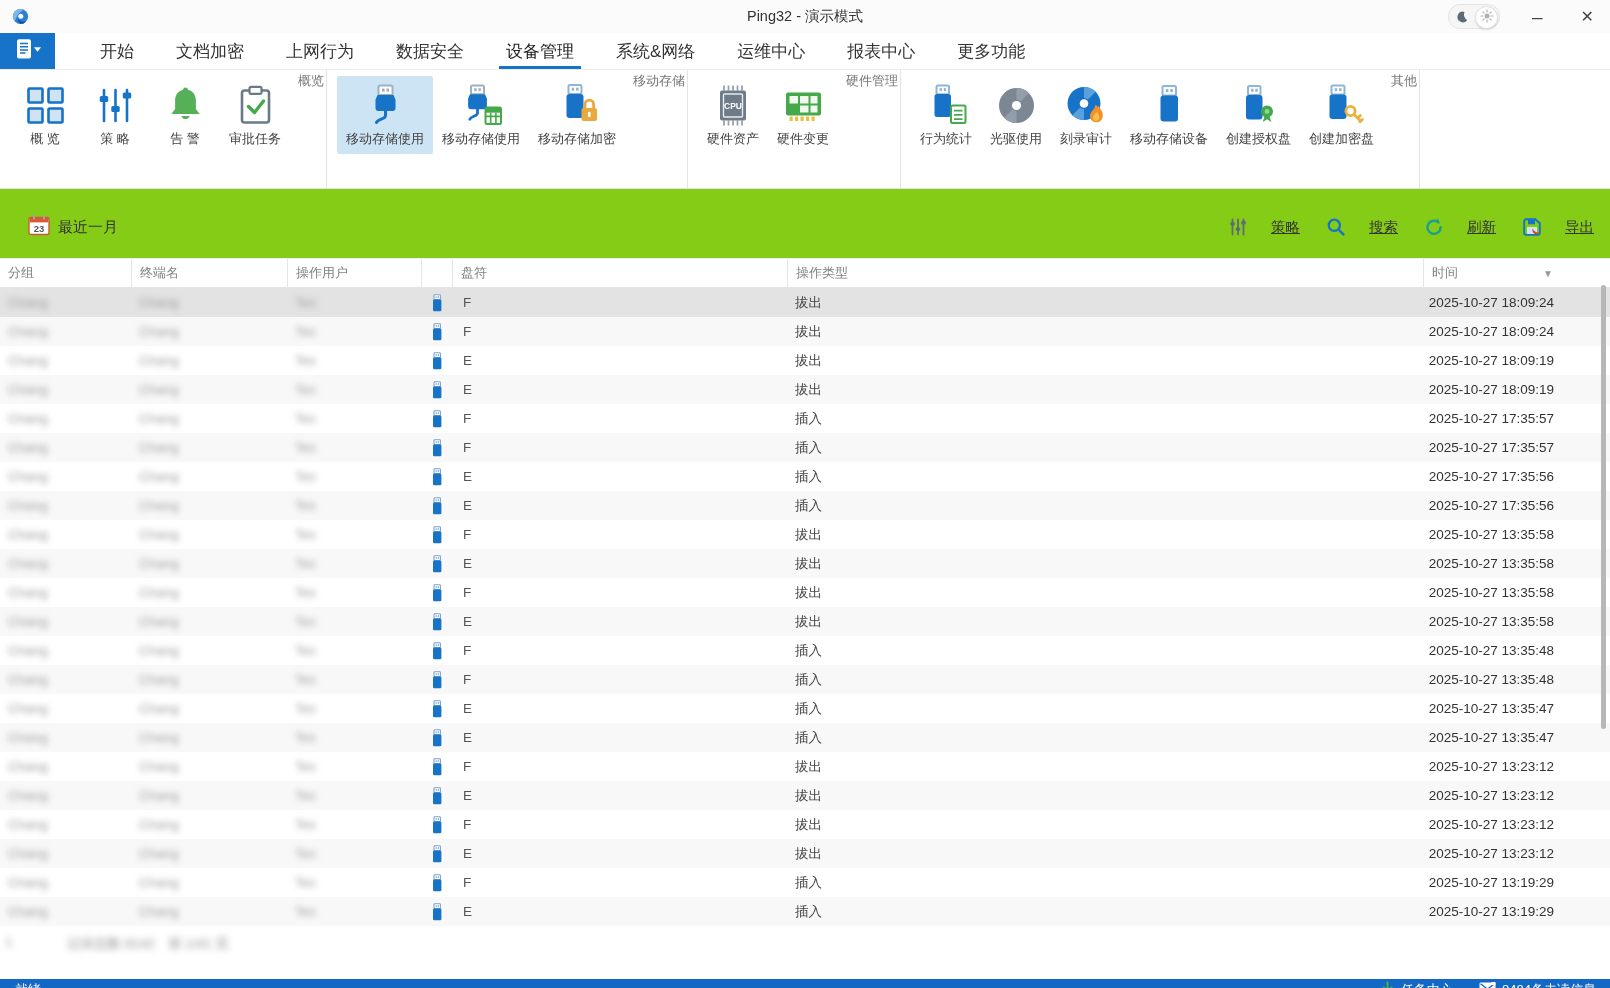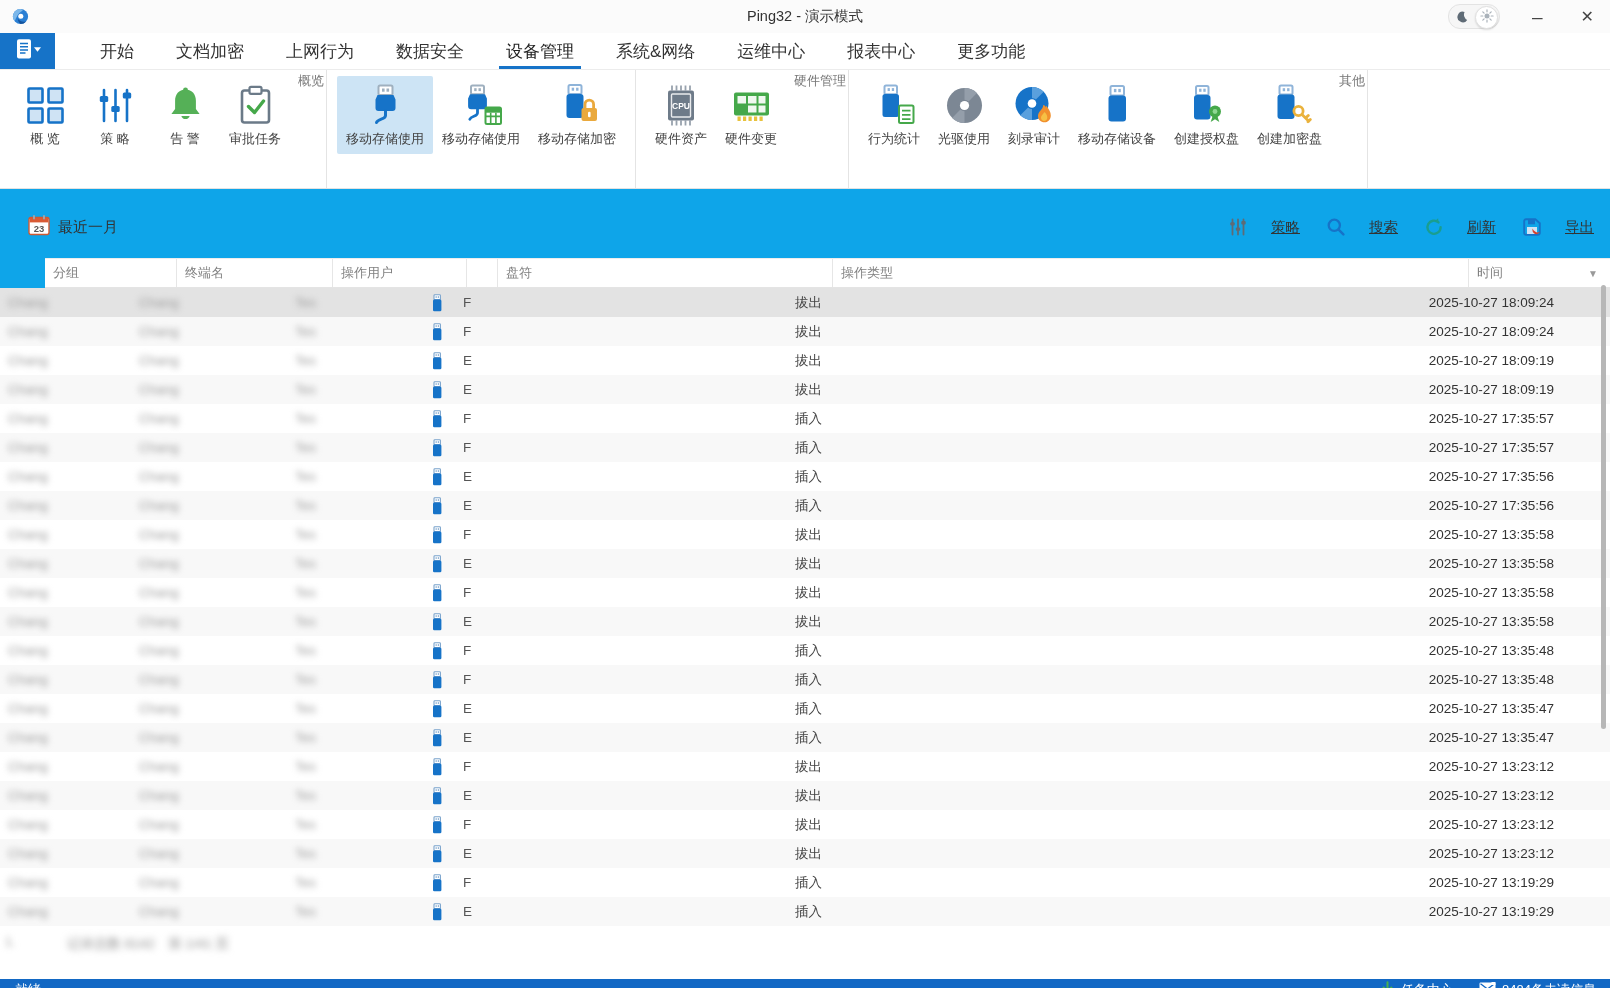--- a/index.html
+++ b/index.html
@@ -1,21 +1,21 @@
 <!DOCTYPE html>
 <html><head>
 <meta charset="utf-8">
 <style>
   html,body{margin:0;padding:0;}
   body{
     width:1610px;height:988px;overflow:hidden;background:#fff;
     font-family:"Liberation Sans","DejaVu Sans",sans-serif;
     -webkit-font-smoothing:antialiased;color:#333;
   }
-  .window{position:relative;width:1610px;height:800px;background:#0ea5e9;}
+  .window{position:relative;width:1610px;height:800px;background:#84cc16;}
 
   
   .titlebar{position:relative;height:33px;display:flex;align-items:center;background:#fbfbfb;}
   .titlebar .logo{position:absolute;left:12px;top:8px;width:17px;height:17px;}
   .titlebar .title{position:absolute;left:0;right:0;text-align:center;font-size:14.5px;color:#333;}
   .titlebar .controls{position:absolute;right:10px;top:0;height:33px;display:flex;align-items:center;gap:26px;z-index:2;}
   .theme-pill{width:50px;height:23px;border-radius:12px;background:#f6f6f6;border:1px solid #e3e3e3;display:flex;align-items:center;position:relative;cursor:pointer;}
   .theme-pill .moon{margin-left:7px;display:flex;}
   .theme-pill .knob{position:absolute;right:1px;top:1px;width:21px;height:21px;border-radius:50%;background:#fff;border:1px solid #e0e0e0;box-shadow:0 1px 2px rgba(0,0,0,.12);display:flex;align-items:center;justify-content:center;}
   .winbtn{font-size:16px;color:#444;cursor:pointer;line-height:33px;padding:0 6px;}
@@ -42,21 +42,21 @@
   
   .filterbar{height:40px;margin-top:18px;display:flex;align-items:center;justify-content:space-between;padding:0 16px 0 28px;}
   .daterange{display:flex;align-items:center;gap:8px;cursor:pointer;}
   .daterange .dtext{font-size:15px;color:#333;}
   .tools{display:flex;align-items:center;gap:26px;}
   .tool{display:flex;align-items:center;gap:23px;cursor:pointer;text-decoration:underline;}
   .tool span.tlabel{font-size:14.5px;color:#333;}
 
   
   .tablewrap{margin-top:11px;position:relative;}
-  .thead{height:28px;display:flex;align-items:stretch;border-top:1px solid #ededed;border-bottom:1px solid #e4e4e4;background:#fff;margin-left:45px;}
+  .thead{height:28px;display:flex;align-items:stretch;border-top:1px solid #ededed;border-bottom:1px solid #e4e4e4;background:#fff;}
   .hcell{display:flex;align-items:center;font-size:13px;color:#808080;padding-left:8px;box-sizing:border-box;border-left:1px solid #e6e6e6;cursor:pointer;}
   .hcell:first-child{border-left:none;}
   .hcell .caret{margin-left:auto;margin-right:10px;font-size:10px;color:#999;}
   .c0{width:131px;}.c1{width:156px;}.c2{width:134px;}.c3{width:31px;}.c4{width:335px;}.c5{width:636px;}.c6{width:140px;}
   .trow{height:29px;display:flex;align-items:center;background:#fff;cursor:default;}
   .trow:nth-child(even){background:#f8f8f8;}
   .trow.selected{background:#e3e3e3;}
   .tcell{box-sizing:border-box;padding-left:8px;font-size:13.5px;color:#444;overflow:hidden;white-space:nowrap;display:flex;align-items:center;height:100%;}
   .tcell.icon{justify-content:center;padding-left:0;}
   .tcell.drive{color:#555;padding-left:11px;}
@@ -219,20 +219,21 @@
                 <rect x="21.1" y="4.7" width="2.4" height="3" fill="#8fb4d9"></rect>
                 <rect x="11.5" y="11" width="17" height="24" rx="3" fill="#1673c8"></rect>
                 <path d="M30 25v-3.6a4.3 4.3 0 0 1 8.6 0V25" fill="none" stroke="#eaa93d" stroke-width="2.8"></path>
                 <rect x="26.5" y="25" width="15.5" height="13" rx="2" fill="#eaa93d"></rect>
                 <rect x="33" y="28.8" width="2.6" height="5.4" rx="1.2" fill="#fff"></rect>
               </svg>
             </span>
             <span class="rtext">移动存储加密</span>
           </div>
         </div>
+        <div class="rlabel">移动存储</div>
       </div>
       <div class="rgroup">
         <div class="rbtns">
           <div class="rbtn">
             <span class="ricon">
               <svg width="45" height="45" viewBox="0 0 45 45">
                 <g stroke="#98a2ad" stroke-width="1.8">
                   <path d="M13 2.5v5M17.5 2.5v5M22 2.5v5M26.5 2.5v5M31 2.5v5M13 37.5v5M17.5 37.5v5M22 37.5v5M26.5 37.5v5M31 37.5v5"></path>
                 </g>
                 <rect x="9" y="7.5" width="26" height="30" rx="2" fill="#6e7b89"></rect>

